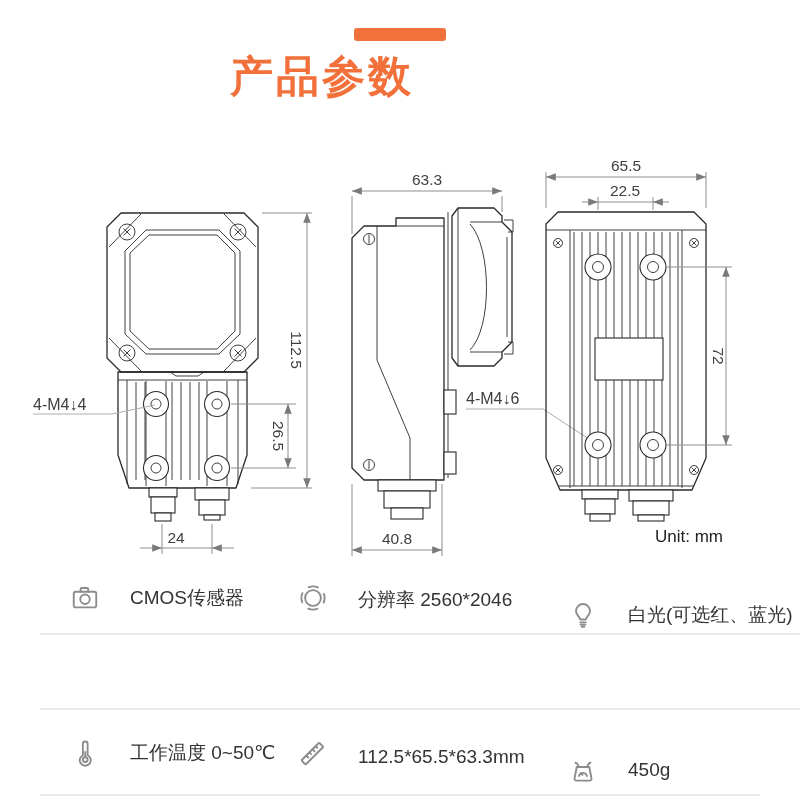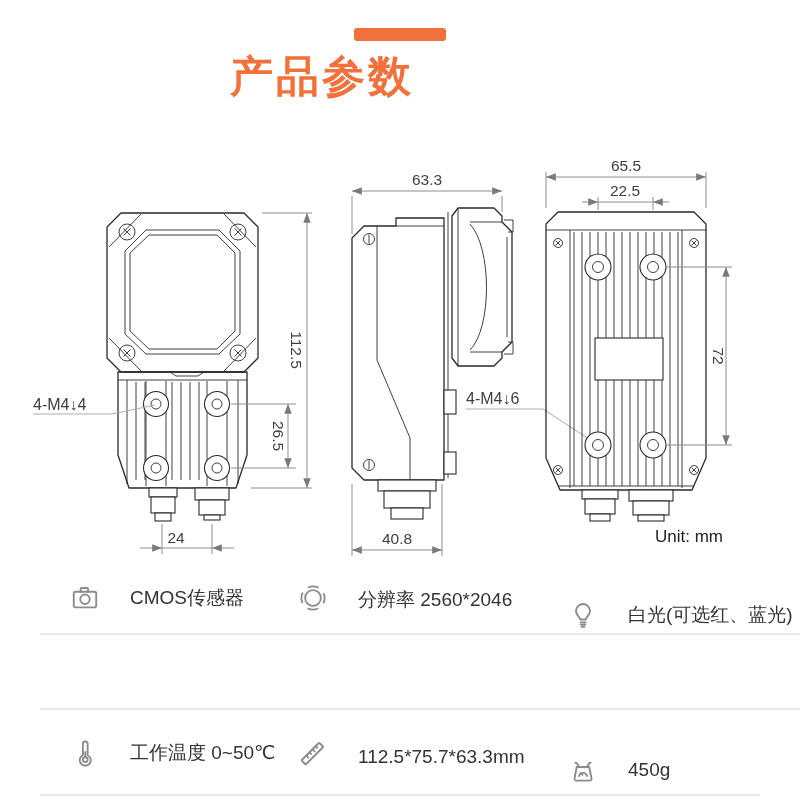--- a/index.html
+++ b/index.html
@@ -227,21 +227,21 @@
           <circle cx="12.2" cy="17.3" r="1.9"></circle>
           <path d="M12.2,15.4 V11.2"></path>
         </svg>
         <span class="lbl">工作温度 0~50℃</span>
       </div>
       <div class="cell c2">
         <svg class="ic" viewBox="0 0 24 24">
           <path d="M3.4,17.2 L16.2,4.4 a1,1 0 0 1 1.4,0 l2,2 a1,1 0 0 1 0,1.4 L6.8,20.6 a1,1 0 0 1 -1.4,0 l-2,-2 a1,1 0 0 1 0,-1.4 Z"></path>
           <path d="M6.6,14 l1.7,1.7 M9.1,11.5 l1.3,1.3 M11.6,9 l1.7,1.7 M14.1,6.5 l1.3,1.3"></path>
         </svg>
-        <span class="lbl">112.5*75.7*63.3mm</span>
+        <span class="lbl">112.5*65.5*63.3mm</span>
       </div>
       <div class="cell c3">
         <svg class="ic" viewBox="0 0 24 24">
           <path d="M7,9.6 h10 l1.8,9.2 a1.4,1.4 0 0 1 -1.4,1.7 H6.6 a1.4,1.4 0 0 1 -1.4,-1.7 Z"></path>
           <path d="M8.6,9.4 C8.2,7.4 7.4,6.6 6,6.2 M15.4,9.4 c0.4,-2 1.2,-2.8 2.6,-3.2"></path>
           <path d="M8.8,16.8 a3.3,3.3 0 0 1 6.4,0"></path>
           <path d="M11.6,15.9 l-1.4,-1.3"></path>
         </svg>
         <span class="lbl">450g</span>
       </div>

